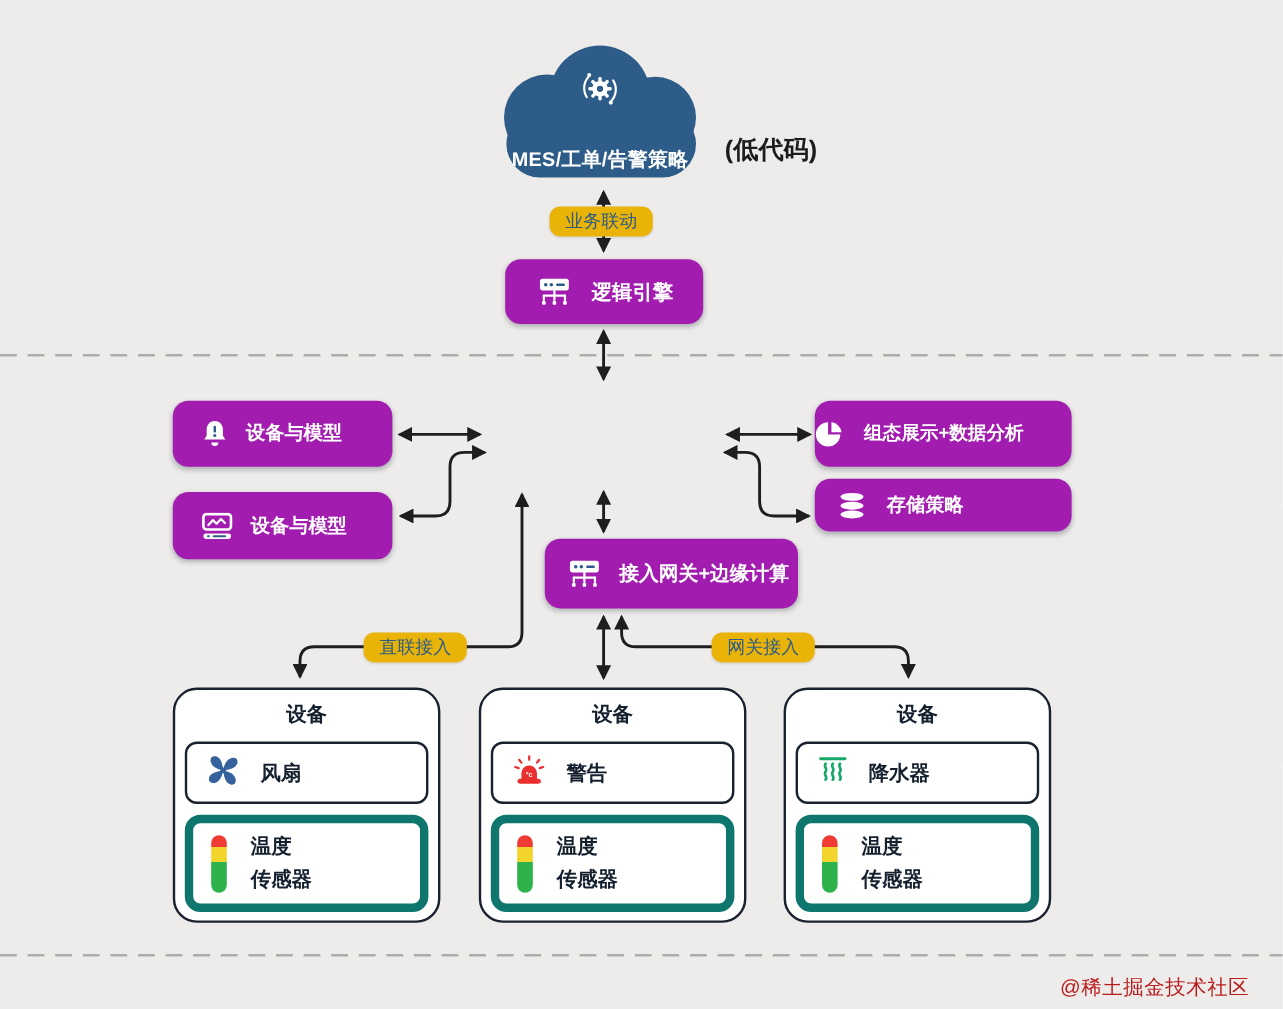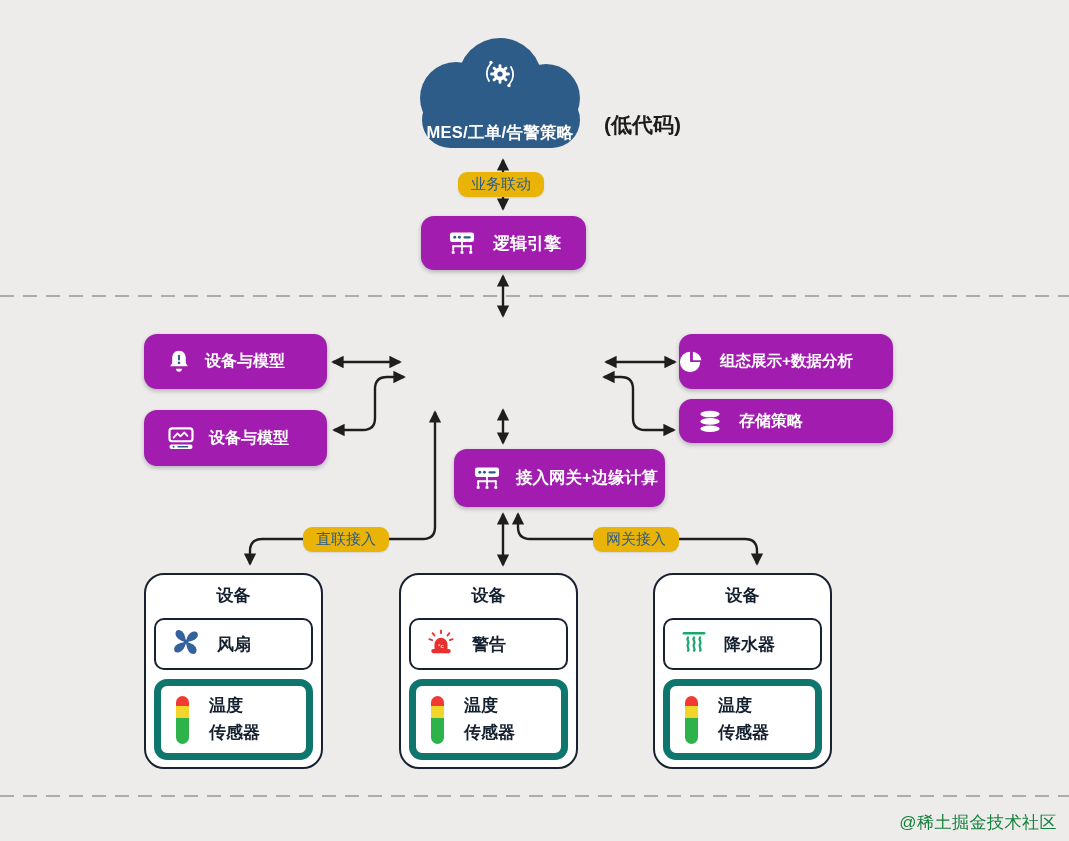--- a/index.html
+++ b/index.html
@@ -42,21 +42,21 @@
   .pill{
     position:absolute;background:#eab308;color:#2D5C87;font-weight:normal;font-size:15px;
     padding:3px 13px;border-radius:9px;z-index:3;white-space:nowrap;
     box-shadow:0 1px 2px rgba(0,0,0,.10);
   }
   .p-business{left:458px;top:172px;}
   .p-direct{left:303px;top:527px;}
   .p-gateway{left:593px;top:527px;}
   
   .device-card{
-    position:absolute;top:573px;width:179px;height:196px;background:#fff;
+    position:absolute;top:573px;width:223px;height:196px;background:#fff;
     border:2.5px solid #1A2230;border-radius:20px;box-sizing:border-box;z-index:2;
   }
   .dc-1{left:144px;} .dc-2{left:399px;} .dc-3{left:653px;}
   .device-title{margin-top:9px;text-align:center;font-size:17px;font-weight:bold;color:#15202F;}
   .component-box{
     position:absolute;left:8px;right:8px;top:43px;height:52px;box-sizing:border-box;
     border:2px solid #1A2230;border-radius:10px;
     display:flex;align-items:center;padding-left:15px;gap:16px;
   }
   .sensor-box{
@@ -64,22 +64,22 @@
     border:7px solid #0f766e;border-radius:13px;
     display:flex;align-items:center;padding-left:15px;gap:20px;
   }
   .dev-label{font-size:17px;font-weight:bold;color:#15202F;}
   .sensor-label{font-size:17px;font-weight:bold;color:#15202F;line-height:1.55;}
   .thermo{
     width:13px;height:48px;border-radius:7px;flex:0 0 auto;
     background:linear-gradient(to bottom,#EF3B33 0 20%,#F2D42A 20% 46%,#2EB34C 46% 100%);
   }
   .watermark{
-    position:absolute;right:12px;top:811px;z-index:2;
-    color:#15803d;font-size:17px;letter-spacing:.5px;
+    position:absolute;right:28px;top:811px;z-index:2;
+    color:#b91c1c;font-size:17px;letter-spacing:.5px;
   }
 </style>
 </head>
 <body>
 
 <div class="canvas">
 
   <svg class="wires" width="1069" height="841" viewBox="0 0 1069 841">
     <defs>
       <marker id="ah" viewBox="0 0 10 10" refX="8.5" refY="5" markerWidth="5.2" markerHeight="5.2" orient="auto-start-reverse">

